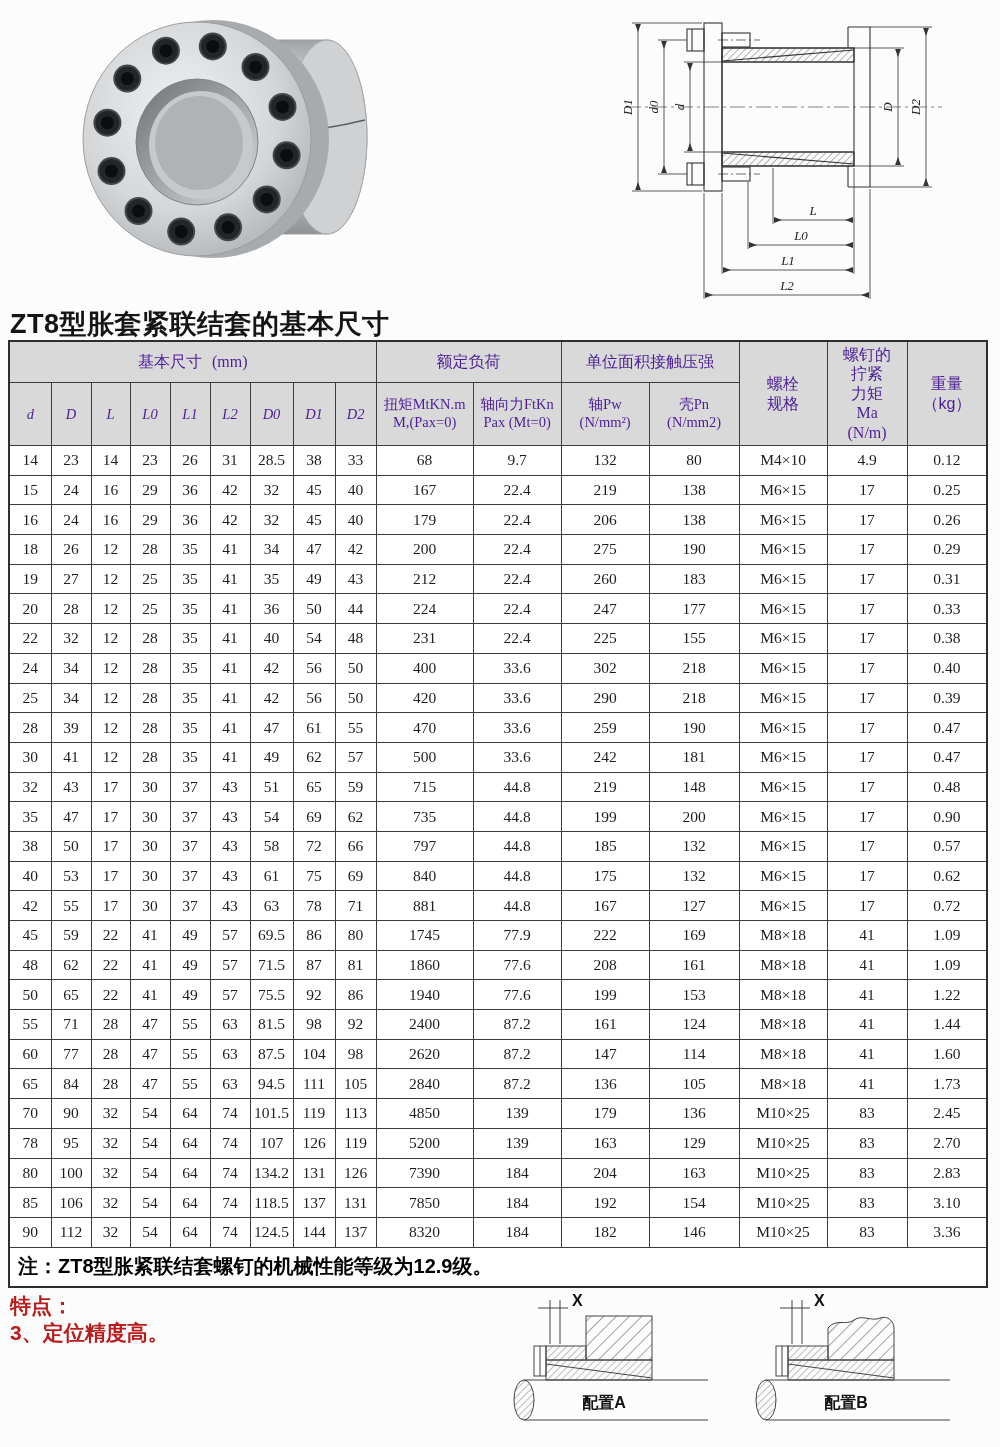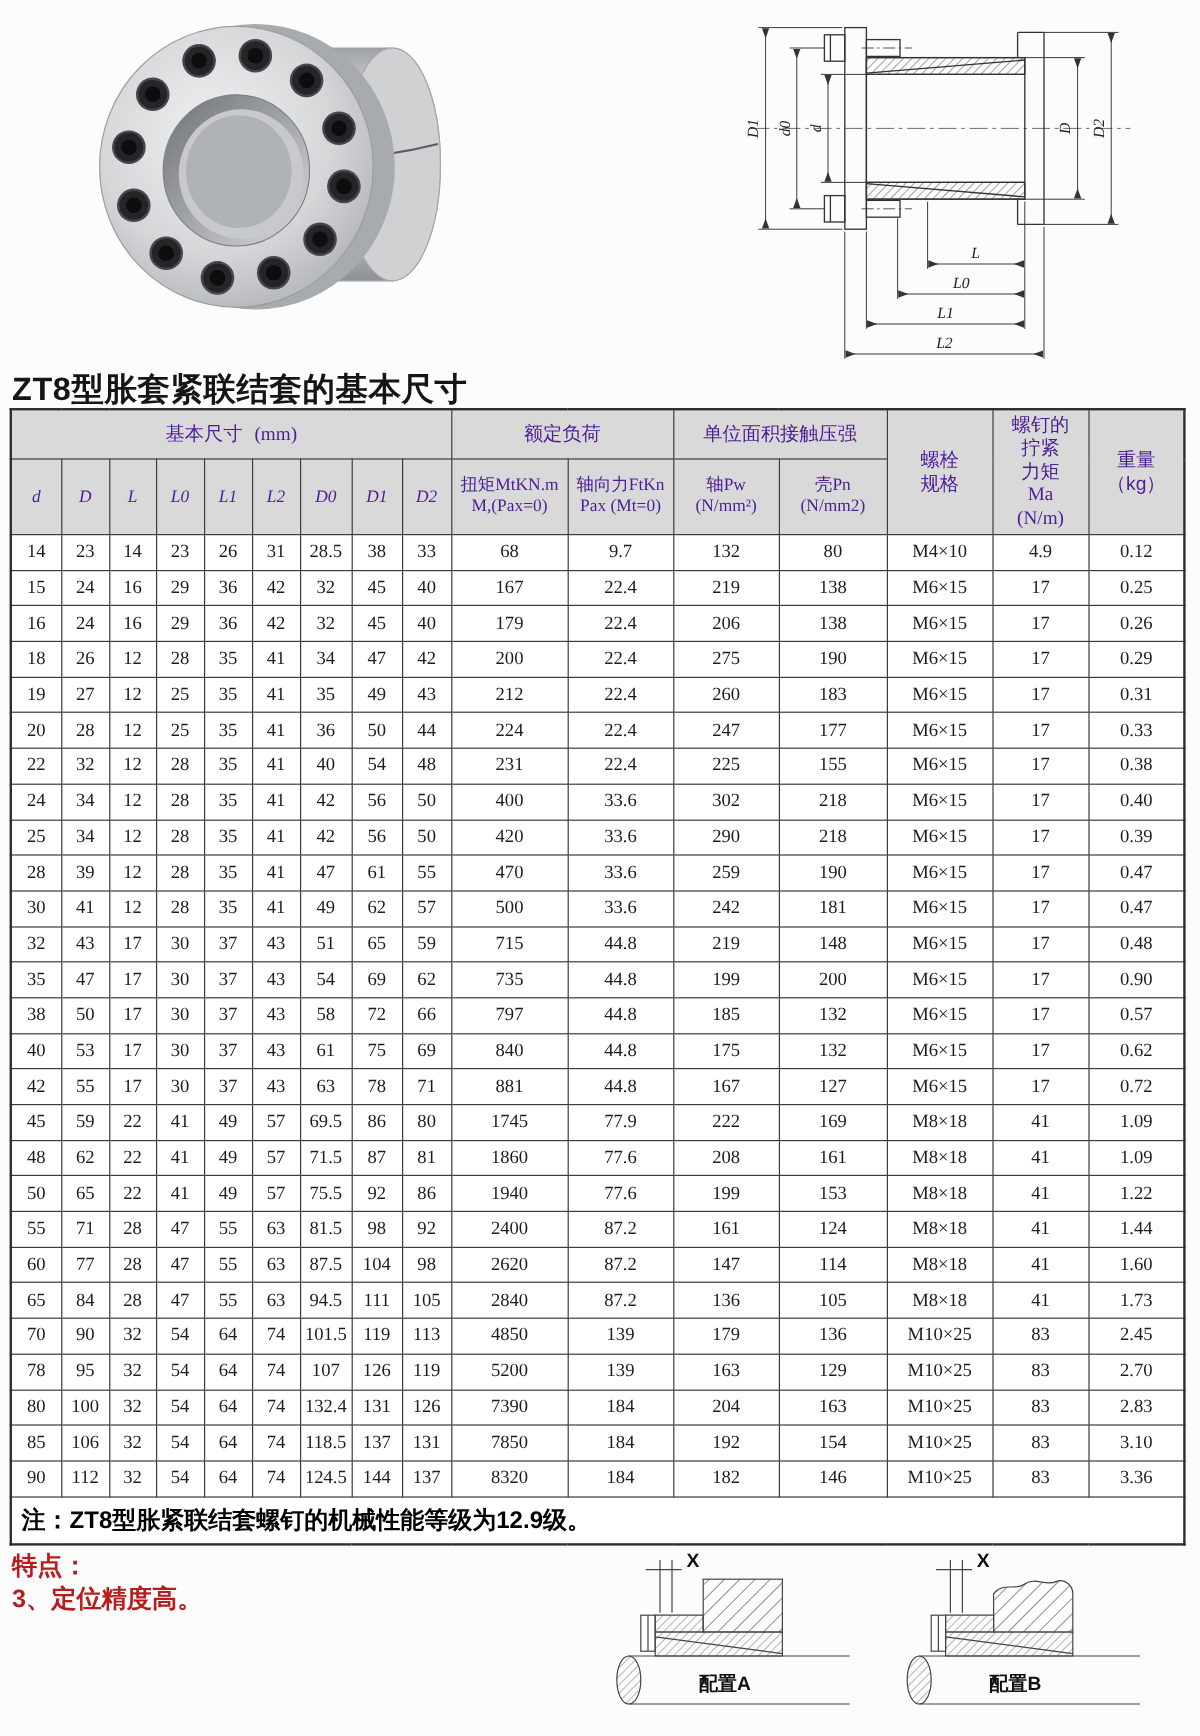--- a/index.html
+++ b/index.html
@@ -732,21 +732,21 @@
           <td>83</td>
           <td>2.70</td>
         </tr>
         <tr>
           <td>80</td>
           <td>100</td>
           <td>32</td>
           <td>54</td>
           <td>64</td>
           <td>74</td>
-          <td>132.4</td>
+          <td>134.2</td>
           <td>131</td>
           <td>126</td>
           <td>7390</td>
           <td>184</td>
           <td>204</td>
           <td>163</td>
           <td>M10×25</td>
           <td>83</td>
           <td>2.83</td>
         </tr>

